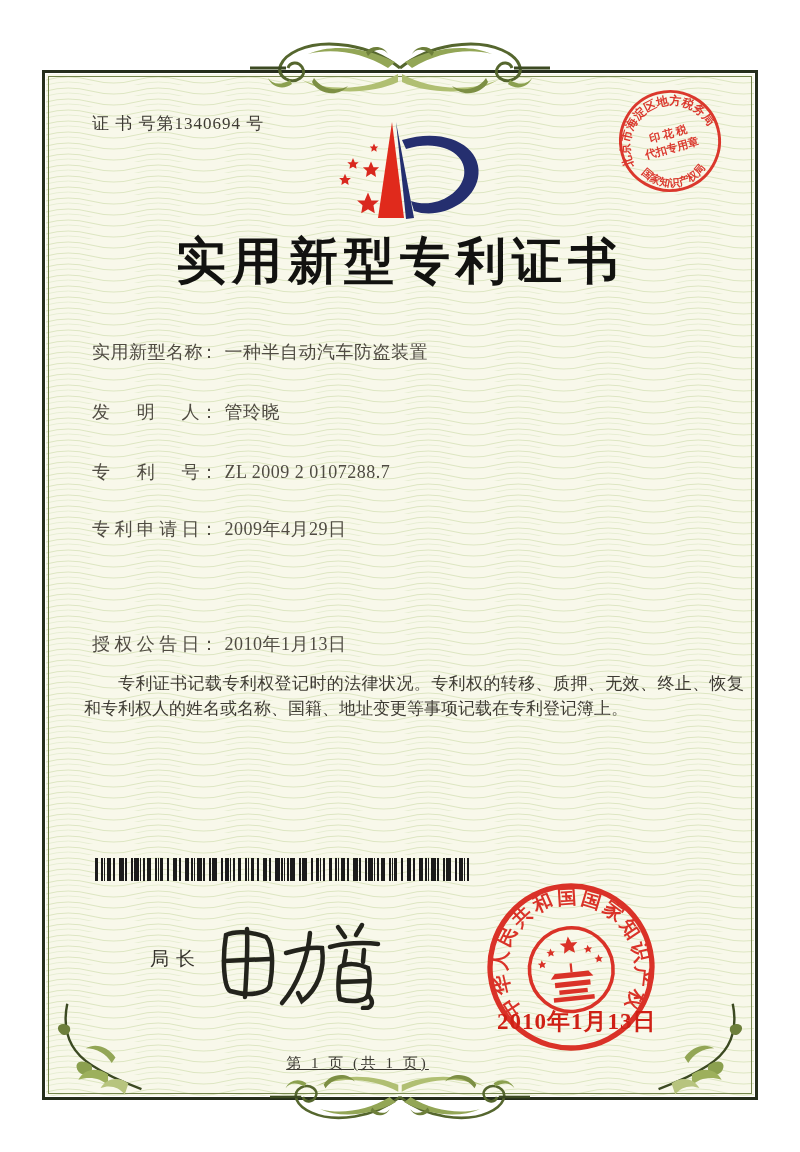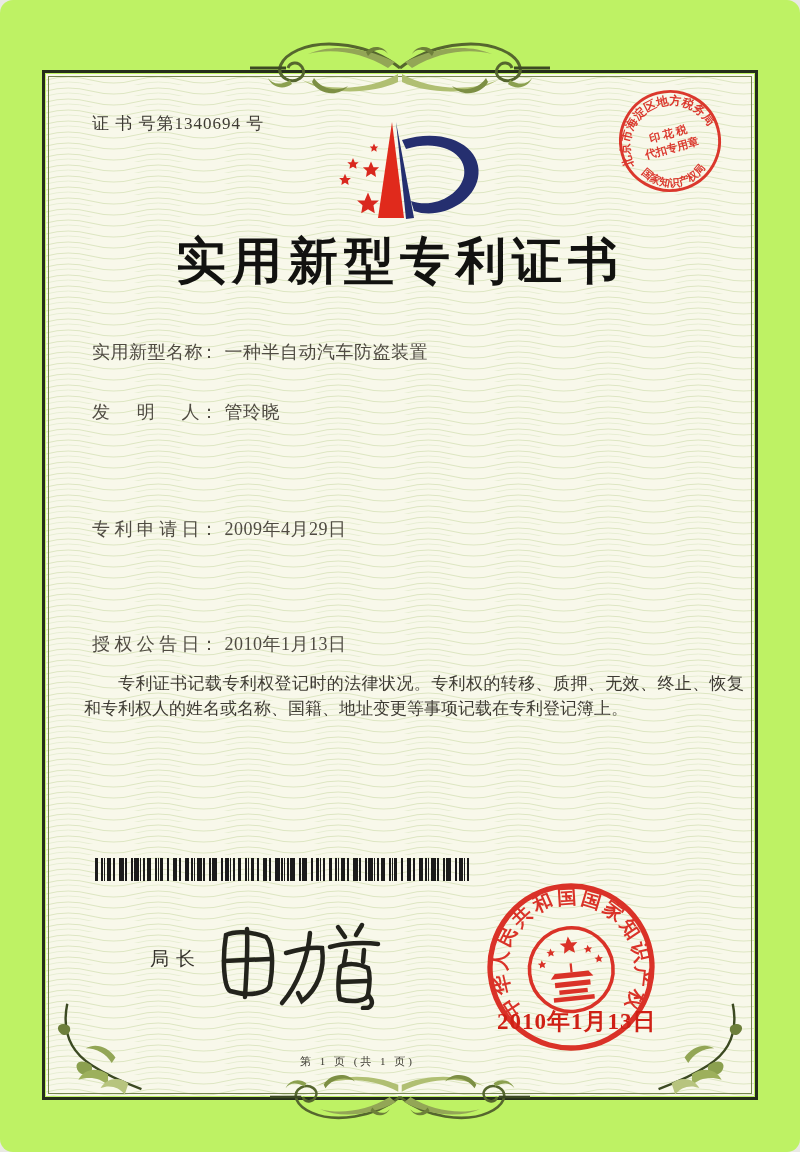--- a/index.html
+++ b/index.html
@@ -1,17 +1,17 @@
 <!DOCTYPE html>
 <html><head>
 <meta charset="utf-8">
 <style>
   html,body{margin:0;padding:0;background:#e9e9e4;}
-  .page{position:relative;width:800px;height:1152px;background:#bef264;overflow:hidden;
-        font-family:"Liberation Serif","DejaVu Serif",serif;border-radius:13px;}
+  .page{position:relative;width:800px;height:1152px;background:#ffffff;overflow:hidden;
+        font-family:"Liberation Serif","DejaVu Serif",serif;}
   .abs{position:absolute;}
   
   .frame{left:42px;top:70px;width:716px;height:1030px;border:3.5px solid #252d1b;
          box-sizing:border-box;z-index:2;pointer-events:none;}
   .frame-inner{position:absolute;left:3px;top:3px;right:3px;bottom:3px;
                border:1.5px solid #75864c;}
   .bg-waves{left:46px;top:74px;z-index:0;}
   
   .orn{z-index:3;pointer-events:none;}
   .flip-y{transform:scaleY(-1);}
@@ -29,22 +29,22 @@
   .barcode{left:95px;top:858px;width:376px;height:23px;z-index:5;
     background-image:
       repeating-linear-gradient(90deg,#1b1b1b 0 2px,rgba(0,0,0,0) 2px 6px),
       repeating-linear-gradient(90deg,#1b1b1b 0 1px,rgba(0,0,0,0) 1px 9px),
       repeating-linear-gradient(90deg,#1b1b1b 0 3px,rgba(0,0,0,0) 3px 13px);}
   .signer{left:150px;top:946px;font-size:19px;letter-spacing:7px;color:#33302a;z-index:5;}
   .sig{left:212px;top:905px;z-index:5;}
   .seal-date{left:497px;top:1006px;font-size:23px;font-weight:bold;color:#cf2015;
              letter-spacing:1px;z-index:7;white-space:nowrap;
              font-family:"Liberation Serif","DejaVu Serif",serif;}
-  .footer{left:0;top:1054px;width:715px;text-align:center;font-size:11px;
-          letter-spacing:3px;color:#3c3a32;z-index:5;}
+  .footer{left:0;top:1054px;width:715px;text-align:center;font-size:15px;
+          letter-spacing:3px;color:#3c3a32;z-index:5;text-decoration:underline;}
   
   .tax-stamp{left:615px;top:86px;z-index:6;transform:rotate(-15deg);opacity:.92;}
   .office-seal{left:482px;top:878px;z-index:6;transform:rotate(-6deg);opacity:.95;}
   .logo{left:330px;top:118px;z-index:5;}
   .red{fill:#d9281e;}
   .red-s{stroke:#d9281e;fill:none;}
   text.sealtxt{fill:#d9281e;font-family:"Liberation Serif","DejaVu Serif",serif;font-weight:bold;}
 </style>
 </head>
 <body>
@@ -134,20 +134,23 @@
   </svg>
 
   <div class="abs title">实用新型专利证书</div>
 
   <div class="abs field" style="top:340px">
     <span class="flabel">实用新型名称</span><span>：</span><span class="fvalue">一种半自动汽车防盗装置</span>
   </div>
   <div class="abs field" style="top:400px">
     <span class="flabel">发明人</span><span>：</span><span class="fvalue">管玲晓</span>
   </div>
+  <div class="abs field" style="top:460px">
+    <span class="flabel">专利号</span><span>：</span><span class="fvalue">ZL 2009 2 0107288.7</span>
+  </div>
   <div class="abs field" style="top:517px">
     <span class="flabel">专利申请日</span><span>：</span><span class="fvalue">2009年4月29日</span>
   </div>
   <div class="abs field" style="top:632px">
     <span class="flabel">授权公告日</span><span>：</span><span class="fvalue">2010年1月13日</span>
   </div>
 
   <div class="abs paras">
     <p>专利证书记载专利权登记时的法律状况。专利权的转移、质押、无效、终止、恢复和专利权人的姓名或名称、国籍、地址变更等事项记载在专利登记簿上。</p>
   </div>

